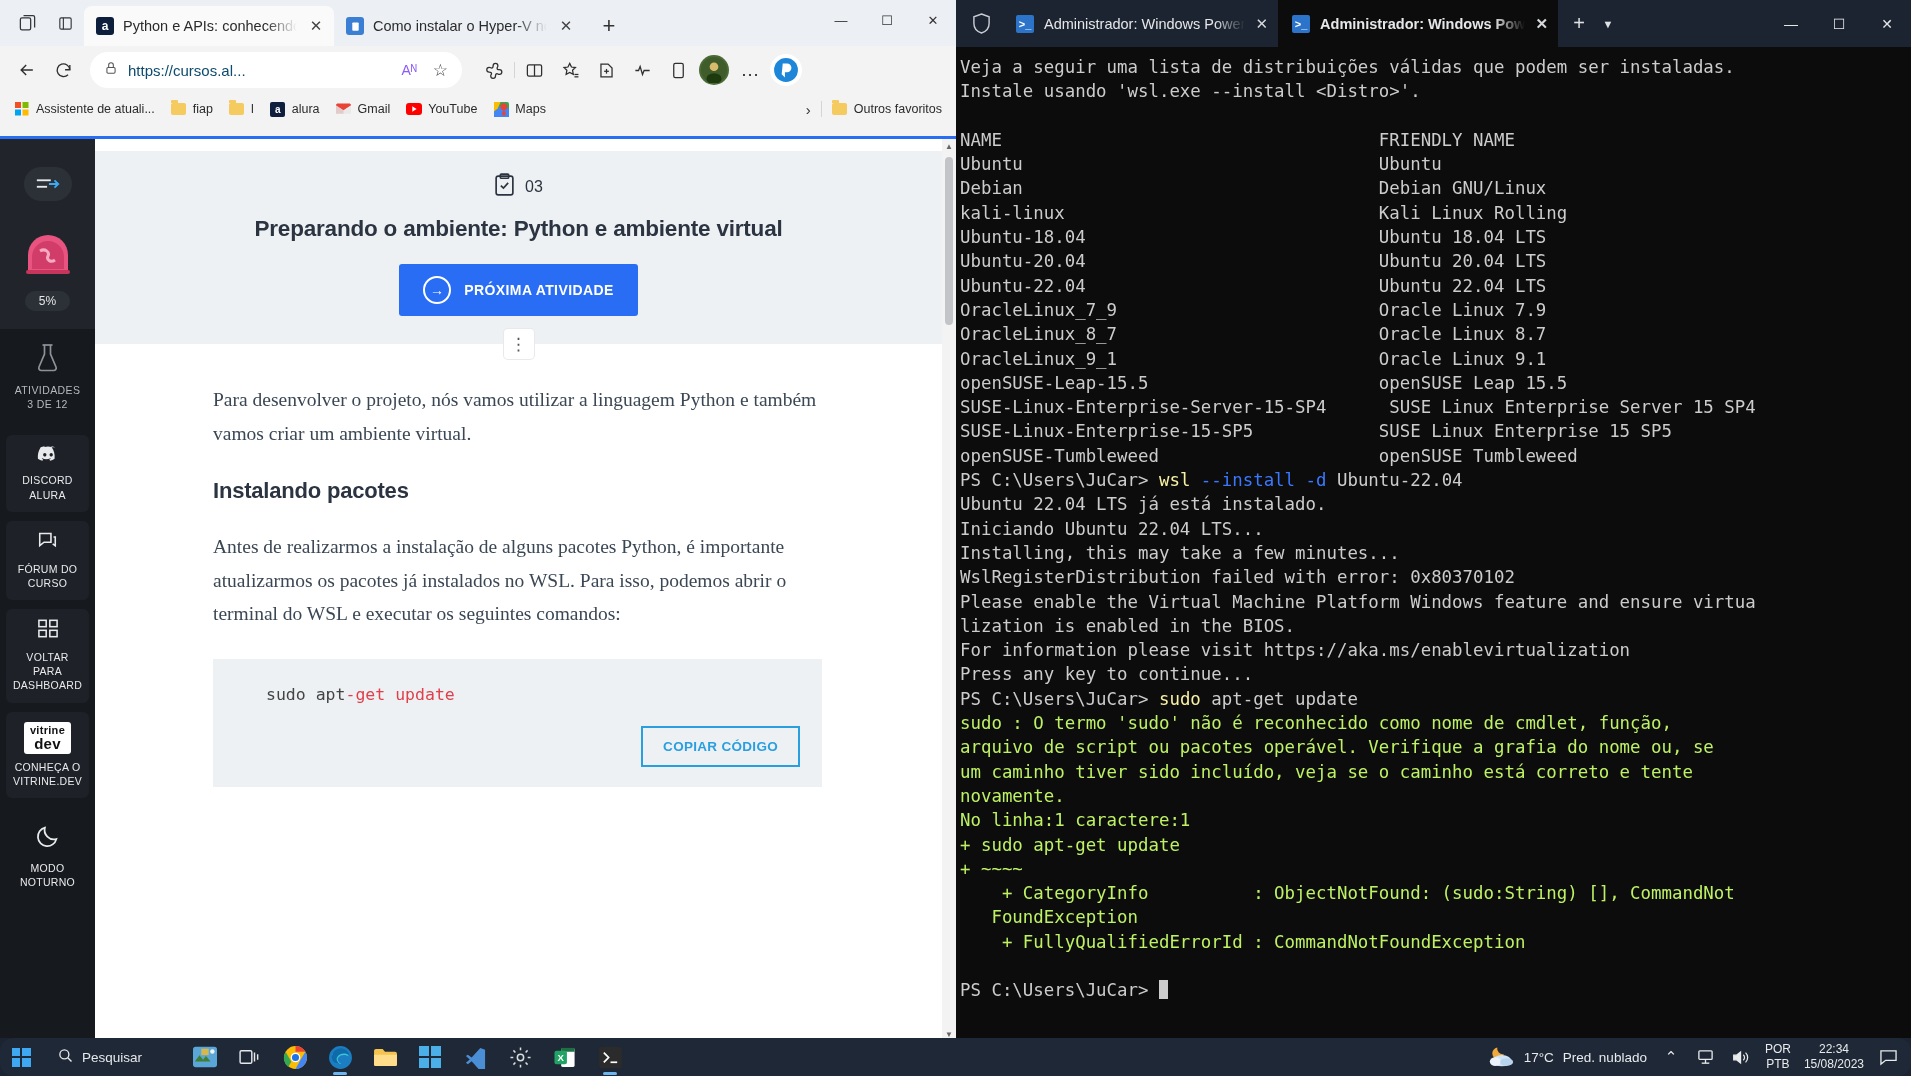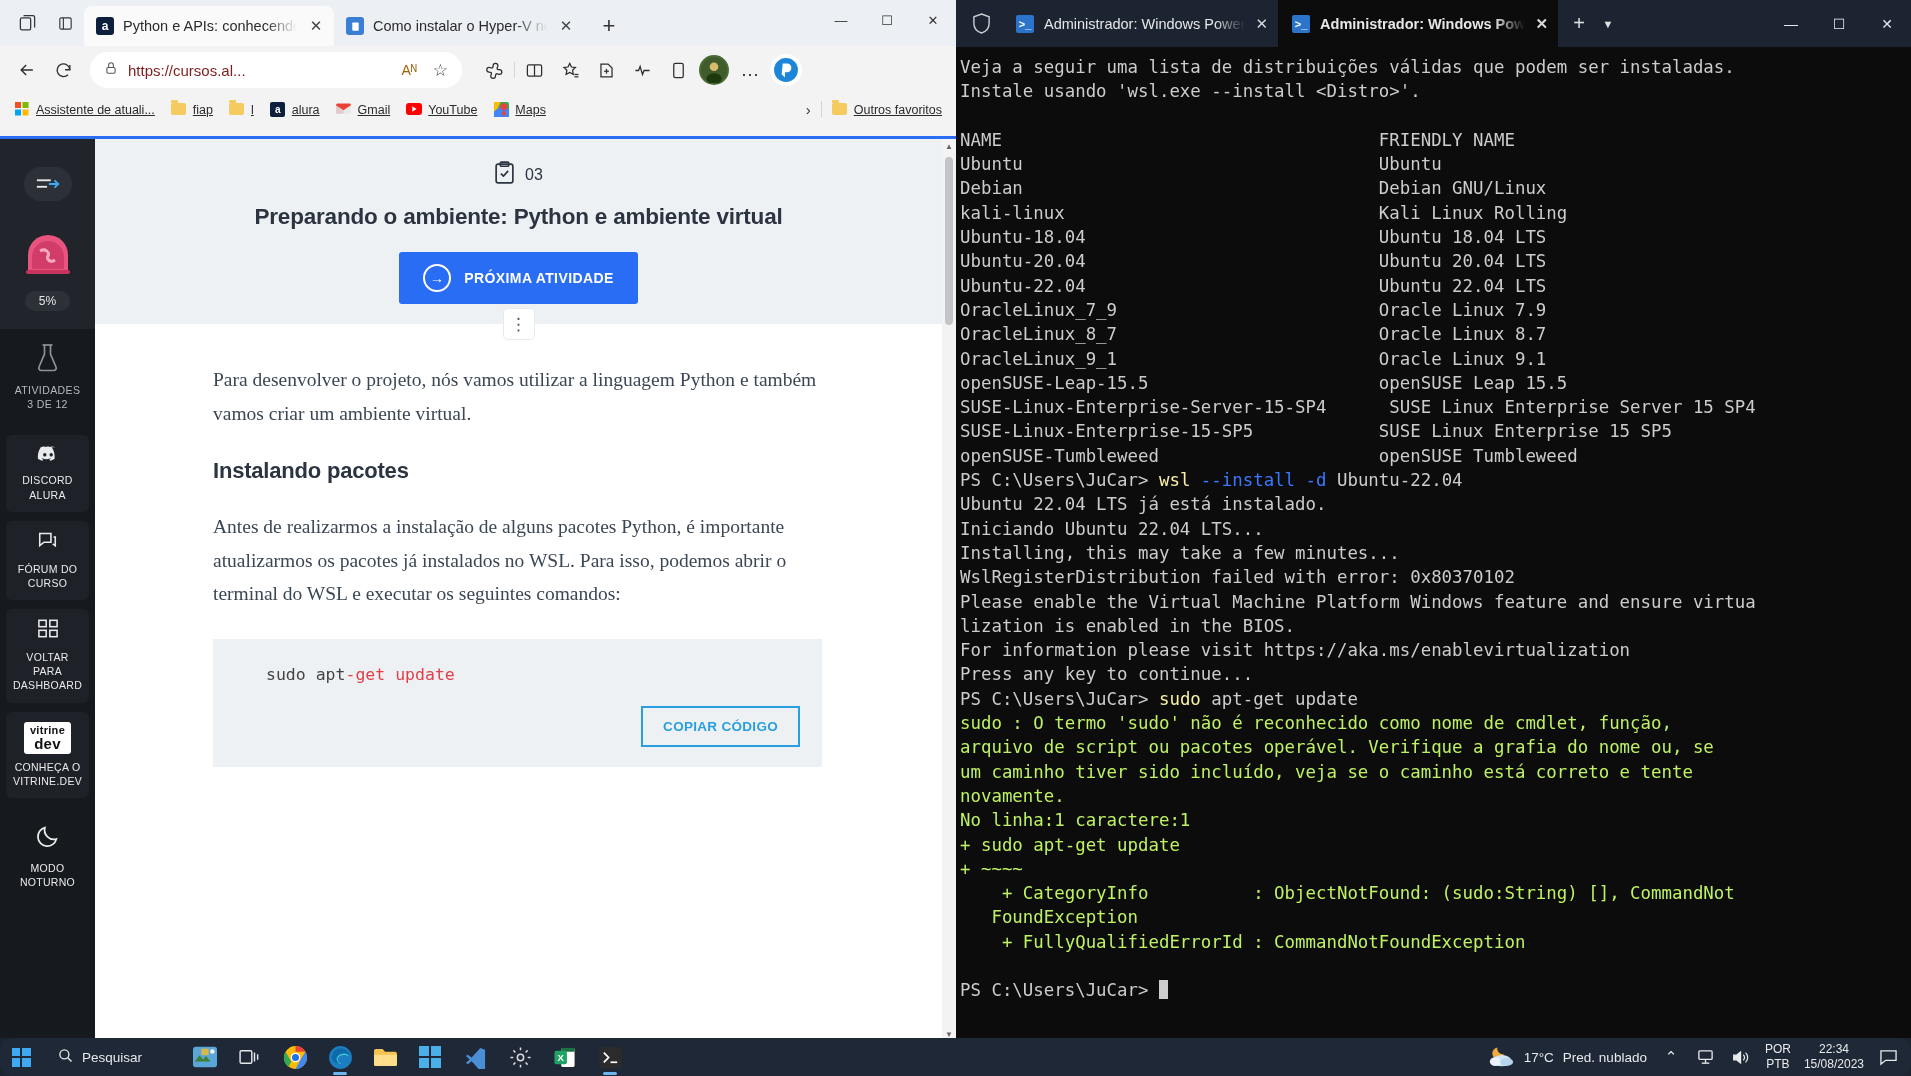--- a/index.html
+++ b/index.html
@@ -47,31 +47,31 @@
   .win-ctrls div { width: 46px; height: 40px; display: flex; align-items: center;
       justify-content: center; font-size: 13px; color: #333; }
 
   .edge-toolbar { height: 48px; background: #f3f3f3; display: flex; align-items: center;
       padding: 0 10px; gap: 2px; }
   .tbtn { width: 34px; height: 34px; display: flex; align-items: center; justify-content: center;
       color: #2f2f2f; border-radius: 6px; }
   .omnibox { flex: 1 1 auto; height: 36px; background: #fff; border-radius: 18px;
       display: flex; align-items: center; padding: 0 8px 0 14px; gap: 10px;
       margin: 0 8px; max-width: 372px; }
-  .omnibox .urltext { flex: 1 1 auto; font-size: 15px; color: #7f1d1d; white-space: nowrap; overflow: hidden; }
+  .omnibox .urltext { flex: 1 1 auto; font-size: 15px; color: #0c4a6e; white-space: nowrap; overflow: hidden; }
   .tb-right { display: flex; align-items: center; gap: 2px; margin-left: 6px;}
   .avatar-btn { width: 30px; height: 30px; border-radius: 50%; background: #4b6a35;
       display: flex; align-items: center; justify-content: center; overflow: hidden;}
   .copilot { width: 32px; height: 32px; border-radius: 50%; background: #fff;
       display: flex; align-items: center; justify-content: center; }
 
   .edge-bookmarks { height: 30px; background: #f3f3f3; display: flex; align-items: center;
       padding: 0 8px; gap: 4px; font-size: 12.5px; color: #2b2b2b; position: relative; }
-  .bm { display: flex; align-items: flex-end; gap: 6px; padding: 3px 6px; border-radius: 4px;
-      white-space: nowrap; text-decoration: underline; }
+  .bm { display: flex; align-items: center; gap: 6px; padding: 3px 6px; border-radius: 4px;
+      white-space: nowrap; }
   .bm .bmico { width: 16px; height: 16px; flex: 0 0 16px; display:flex; align-items:center;
       justify-content:center; font-size: 11px; }
   .folder-ico { width: 15px; height: 12px; background: #f5ca5f; border-radius: 2px; position: relative;}
   .folder-ico:before { content:''; position:absolute; left:0; top:-3px; width:7px; height:3px;
       background:#f5ca5f; border-radius:1px 1px 0 0;}
   .bm-chev { margin-left: auto; margin-right: 6px; color:#333; font-size: 15px; }
   .bm-divider { width:1px; height:16px; background:#d5d5d5; }
 
   
   .page-view { position: absolute; left: 0; top: 136px; width: 956px; height: 902px;
@@ -88,21 +88,21 @@
       line-height: 1.35; color: #b6bac0; }
   .cs-card { background: #1e2228; border-radius: 6px; margin: 9px 6px; padding: 10px 3px;
       text-align: center; font-size: 10.5px; color: #e9eaec; line-height: 1.35; letter-spacing:.3px;}
   .cs-card .ci { font-size: 17px; display:block; margin-bottom: 5px; color:#e9eaec;}
   .vitrine-logo { background:#fff; color:#111; font-weight:bold; font-size:11px; line-height:1;
       display:inline-block; padding:3px 6px; border-radius:3px; margin-bottom:6px;}
   .vitrine-logo small { display:block; font-size:15px; }
 
   .course-main { position: absolute; left: 95px; top: 0; right: 14px; height: 902px;
       background: #fff; overflow: hidden; }
-  .lesson-head { background: #eef1f4; padding: 22px 0 20px; text-align: center; }
+  .lesson-head { background: #eef1f4; padding: 22px 0 28px; text-align: center; margin-top: 12px; }
   .lesson-num { font-size: 16px; color: #2b3440; display: flex; align-items: center;
       justify-content: center; gap: 10px; }
   .lesson-title { font-size: 22.5px; font-weight: bold; color: #2b3440; margin-top: 16px;
       letter-spacing: -0.2px; }
   .next-btn { display: inline-flex; align-items: center; gap: 13px; background: #2a6df5;
       color: #fff; border-radius: 3px; padding: 12px 24px; margin-top: 22px;
       font-size: 14px; font-weight: bold; letter-spacing: .4px; }
   .next-btn .circ { width: 28px; height: 28px; border-radius: 50%; border: 2px solid #fff;
       display: flex; align-items: center; justify-content: center; font-size: 14px; }
   .kebab { width: 30px; height: 30px; border-radius: 4px; background: #fff;
@@ -234,21 +234,21 @@
           </svg>
       </div>
       <div class="omnibox">
         <span>
           <svg width="14" height="14" viewBox="0 0 24 24" fill="none" stroke="#555" stroke-width="1.8">
             <rect x="5" y="11" width="14" height="10" rx="2"></rect>
               <path d="M8 11V7a4 4 0 0 1 8 0v4"></path>
             </svg>
         </span>
         <span class="urltext">https://cursos.al...</span>
-        <span style="font-size:14px;color:#a16207;">Aᴺ</span>
+        <span style="font-size:14px;color:#8b5cf6;">Aᴺ</span>
         <span style="font-size:17px;color:#444;padding:0 6px;">☆</span>
       </div>
       <div class="tb-right">
         <div class="tbtn">
           <svg width="19" height="19" viewBox="0 0 24 24" fill="none" stroke="#2f2f2f" stroke-width="1.6">
             <path d="M12 3c2 0 3 1 3 3s-1 2-1 3 1 2 3 2 3 1 3 3-1 3-3 3-2-1-3-1-2 1-2 3-1 3-3 3-3-1-3-3 1-2 1-3-1-2-3-2-3-1-3-3 1-3 3-3 2 1 3 1 2-1 2-3 1-3 3-3z"></path>
             </svg>
         </div>
         <div class="bm-divider"></div>
         <div class="tbtn">

